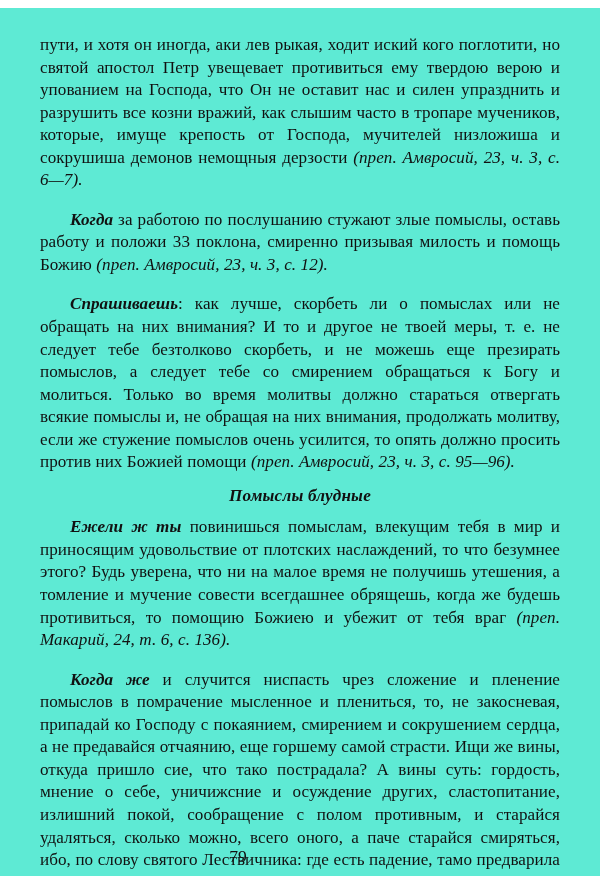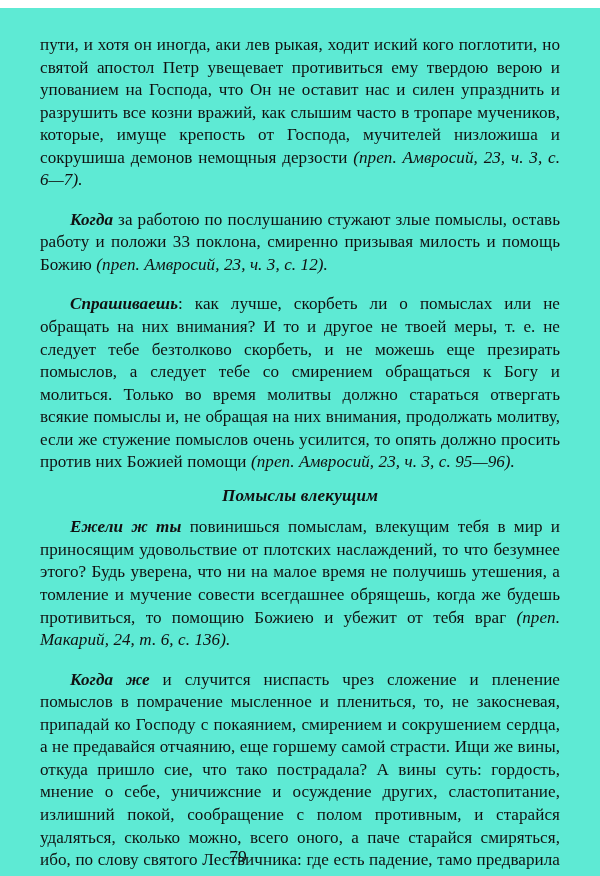--- a/index.html
+++ b/index.html
@@ -86,20 +86,20 @@
 </style>
 </head>
 <body>
 
 <div class="page">
 
   <div class="text-column">
       <p class="para"><span>пути, и хотя он иногда, аки лев рыкая, ходит иский кого поглотити, но святой апостол Петр увещевает противиться ему твердою верою и упованием на Господа, что Он не оставит нас и силен упразднить и разрушить все козни вражий, как слышим часто в тропаре мучеников, которые, имуще крепость от Господа, мучителей низложиша и сокрушиша демонов немощныя дерзости </span><span class="cite">(преп. Амвросий, 23, ч. 3, с. 6—7).</span></p>
       <p class="para indented"><span class="lead">Когда</span><span> за работою по послушанию стужают злые помыслы, оставь работу и положи 33 поклона, смиренно призывая милость и помощь Божию </span><span class="cite">(преп. Амвросий, 23, ч. 3, с. 12).</span></p>
       <p class="para indented"><span class="lead">Спрашиваешь</span><span>: как лучше, скорбеть ли о помыслах или не обращать на них внимания? И то и другое не твоей меры, т. е. не следует тебе безтолково скорбеть, и не можешь еще презирать помыслов, а следует тебе со смирением обращаться к Богу и молиться. Только во время молитвы должно стараться отвергать всякие помыслы и, не обращая на них внимания, продолжать молитву, если же стужение помыслов очень усилится, то опять должно просить против них Божией помощи </span><span class="cite">(преп. Амвросий, 23, ч. 3, с. 95—96).</span></p>
-      <h2 class="section-heading">Помыслы влекущим</h2>
+      <h2 class="section-heading">Помыслы блудные</h2>
       <p class="para indented"><span class="lead">Ежели ж ты</span><span> повинишься помыслам, влекущим тебя в мир и приносящим удовольствие от плотских наслаждений, то что безумнее этого? Будь уверена, что ни на малое время не получишь утешения, а томление и мучение совести всегдашнее обрящешь, когда же будешь противиться, то помощию Божиею и убежит от тебя враг </span><span class="cite">(преп. Макарий, 24, т. 6, с. 136).</span></p>
       <p class="para indented"><span class="lead">Когда же</span><span> и случится ниспасть чрез сложение и пленение помыслов в помрачение мысленное и плениться, то, не закосневая, припадай ко Господу с покаянием, смирением и сокрушением сердца, а не предавайся отчаянию, еще горшему самой страсти. Ищи же вины, откуда пришло сие, что тако пострадала? А вины суть: гордость, мнение о себе, уничижсние и осуждение других, сластопитание, излишний покой, сообращение с полом противным, и старайся удаляться, сколько можно, всего оного, а паче старайся смиряться, ибо, по слову святого Лествичника: где есть падение, тамо предварила гордость</span></p>
     </div>
 
   <div class="page-number">79</div>
 
 </div>
 
 </body></html>

